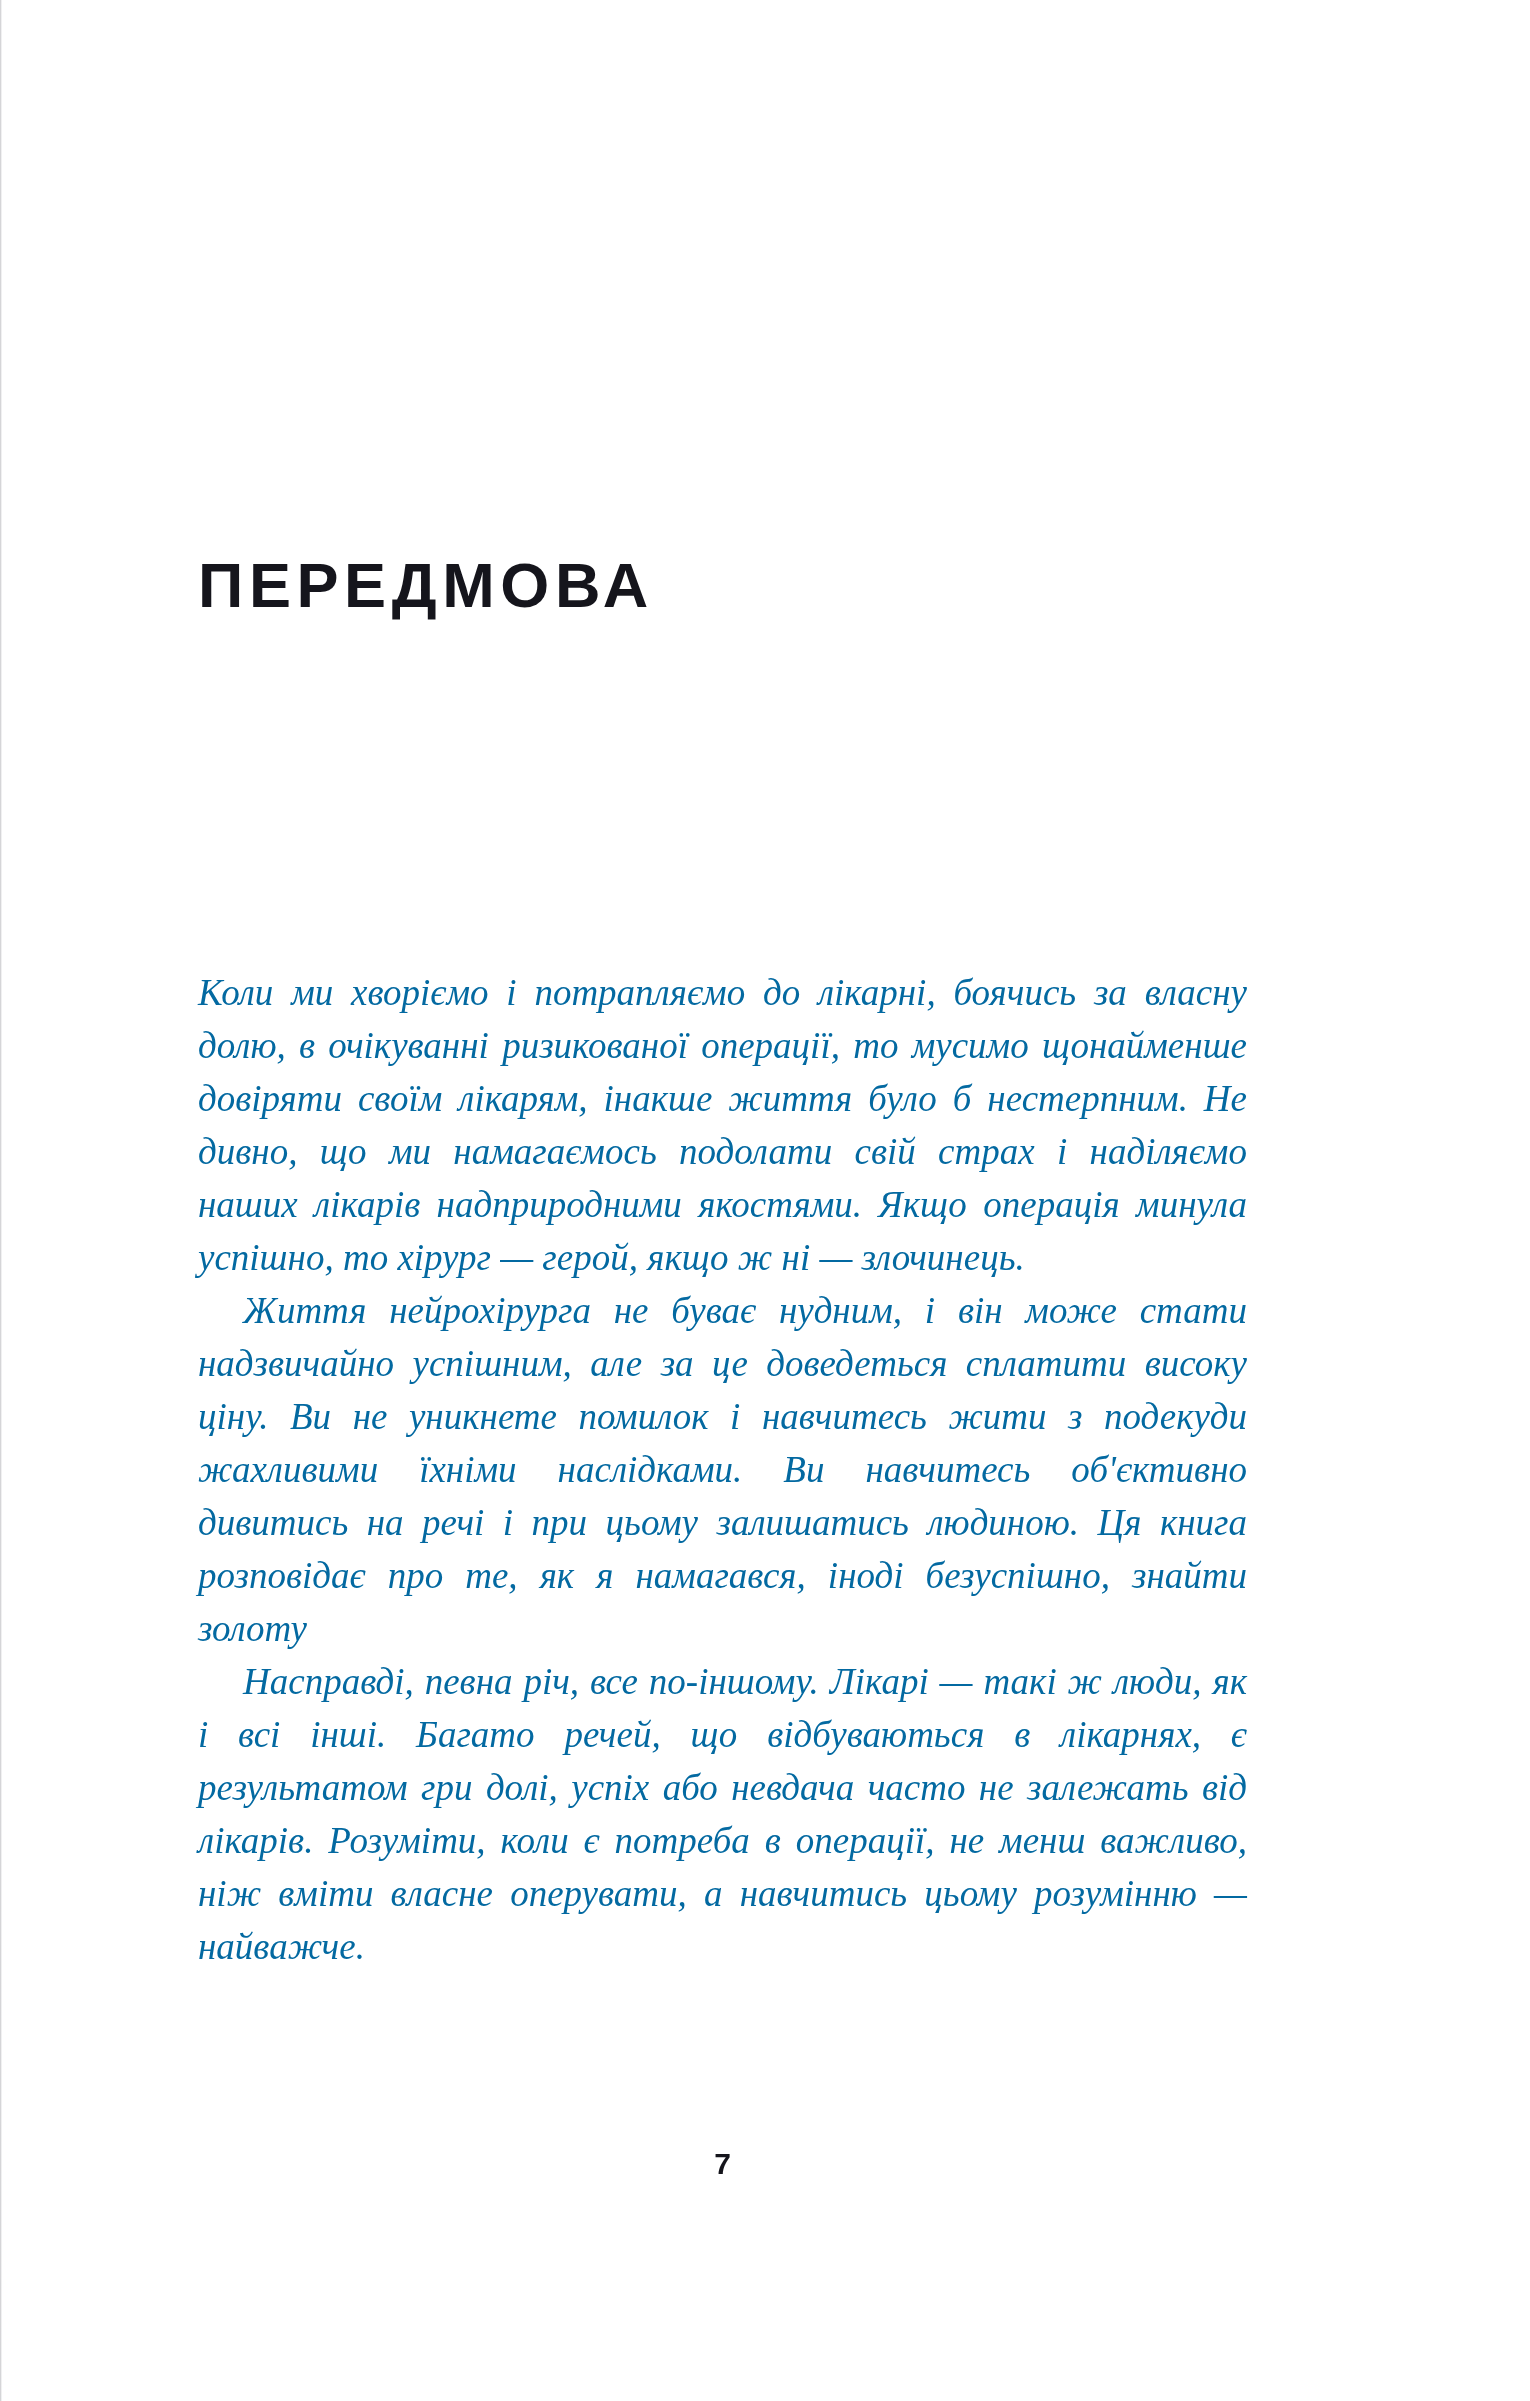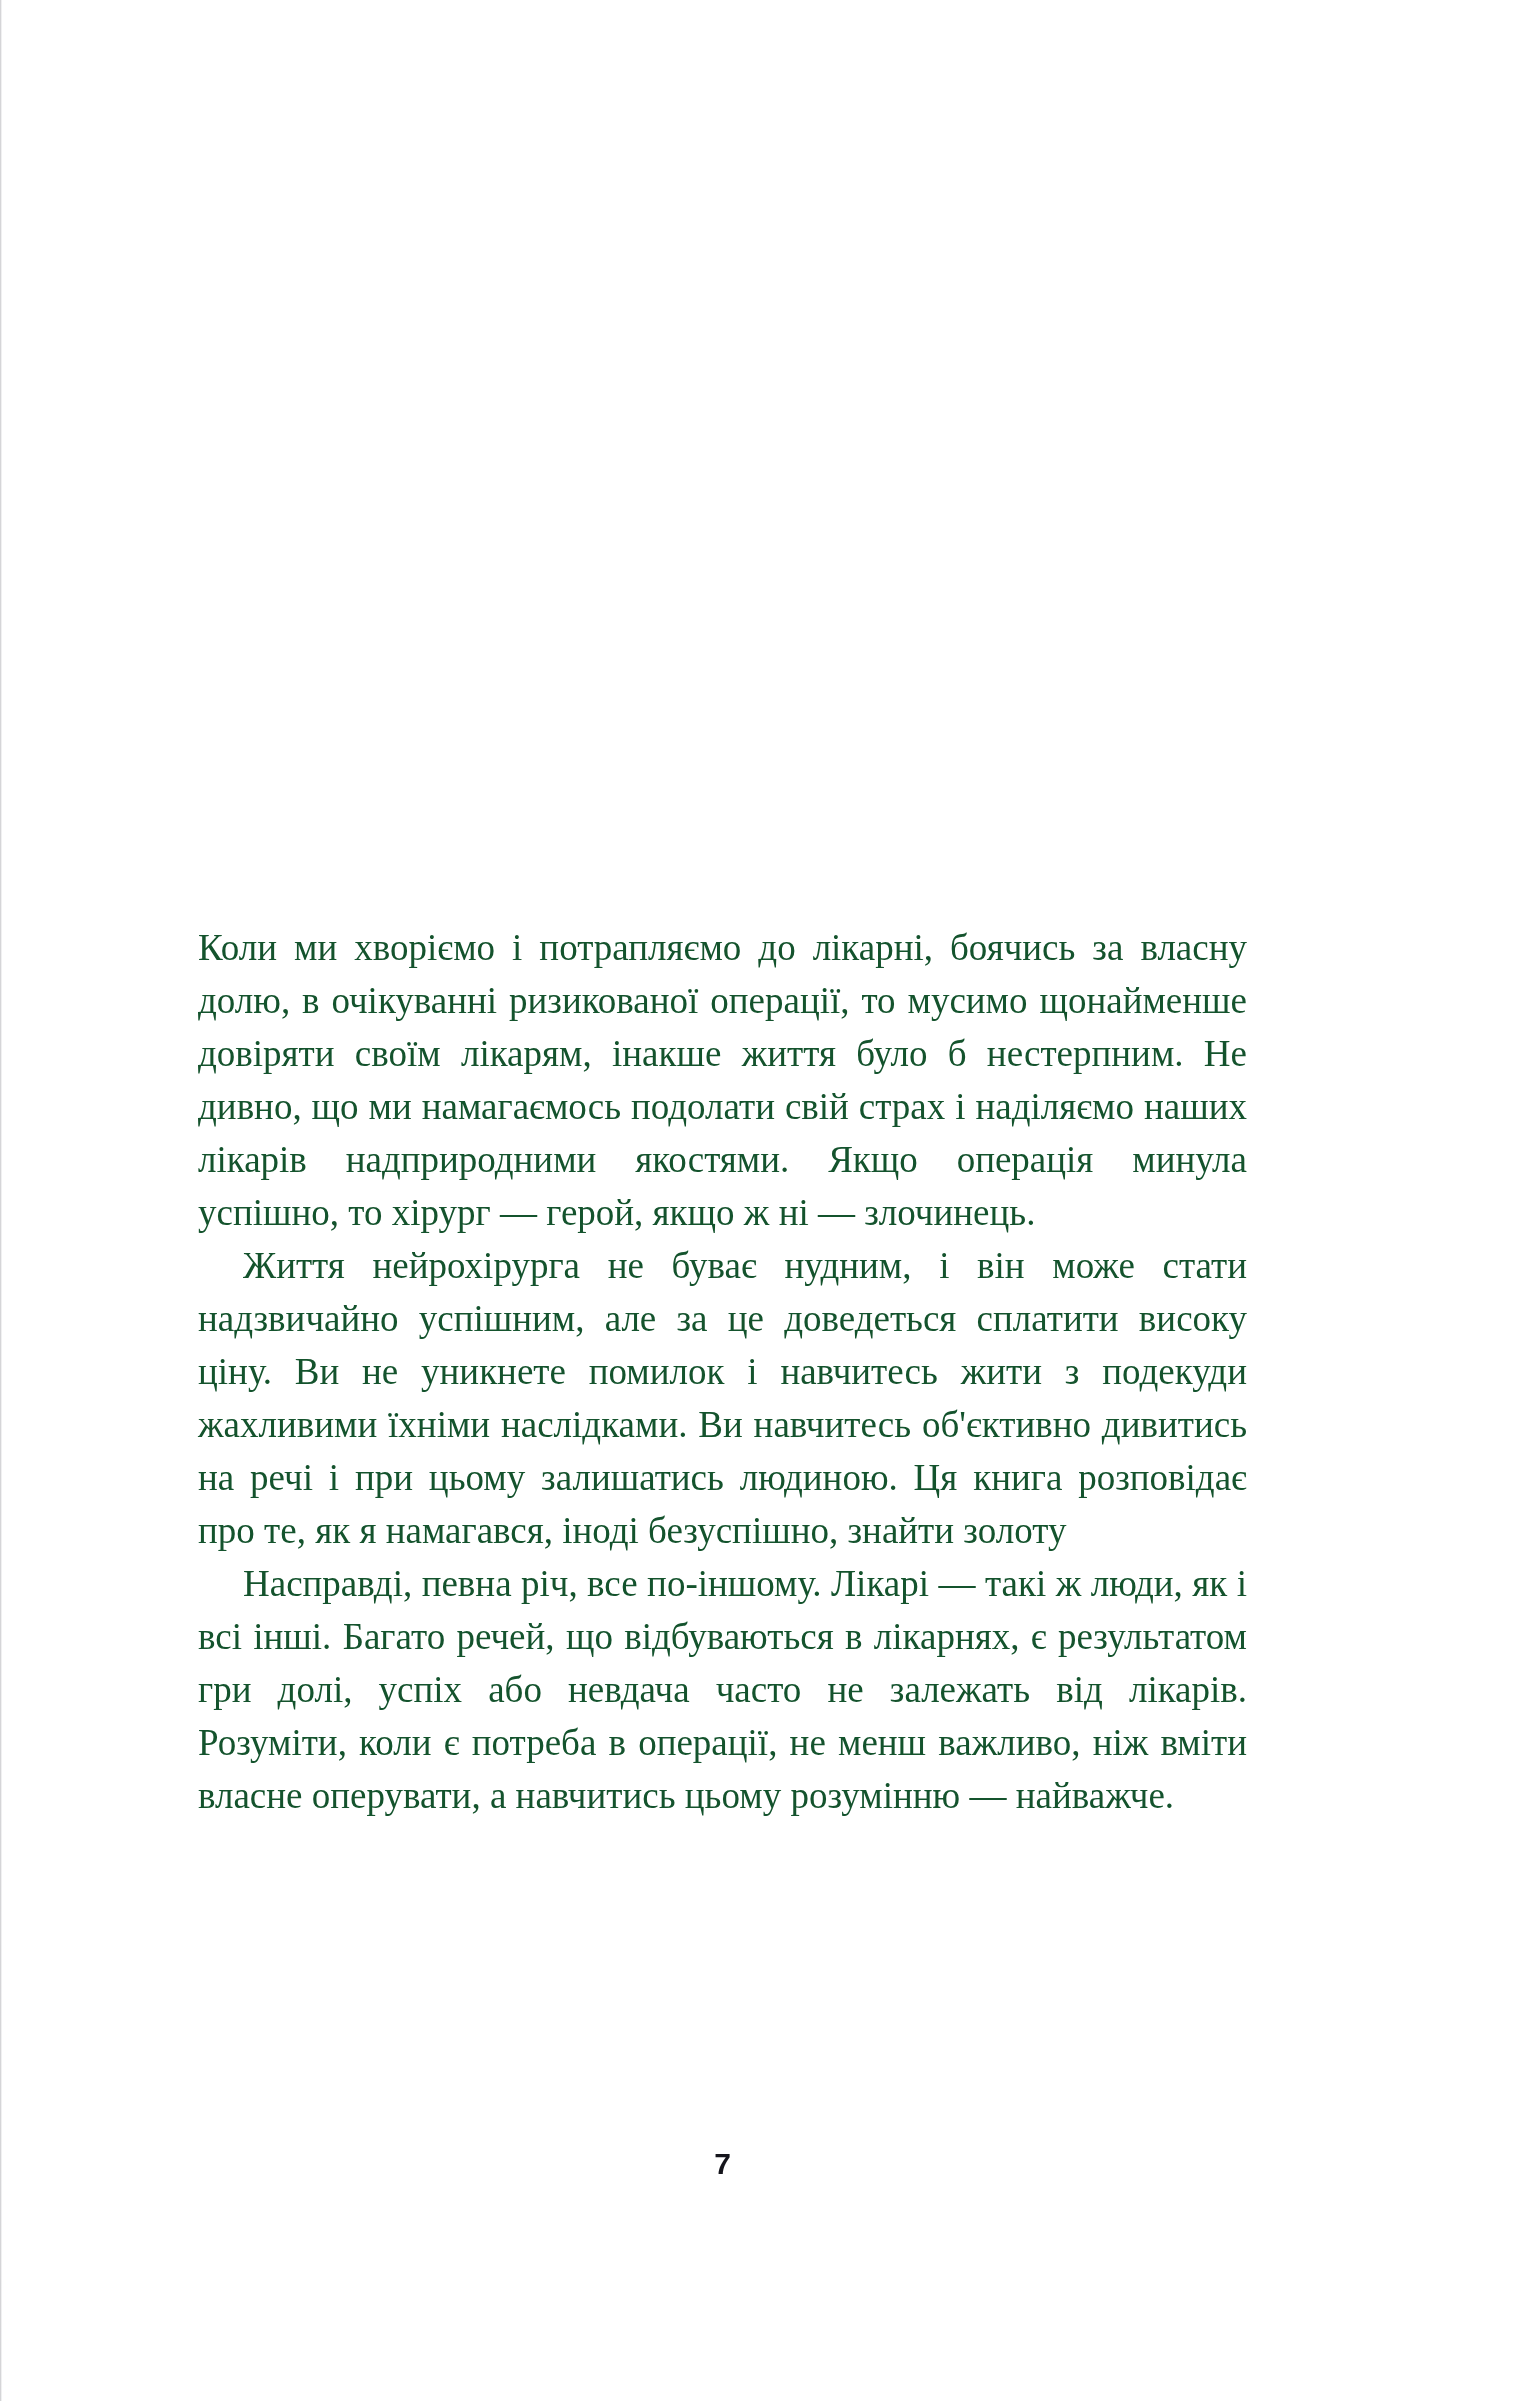--- a/index.html
+++ b/index.html
@@ -51,30 +51,31 @@
     font-size: 63px;
     line-height: 72px;
     letter-spacing: 5.6px;
     color: #15151c;
     white-space: nowrap;
   }
 
   .body-text {
     position: absolute;
     left: 0;
-    top: 921px;
+    top: 966px;
     width: 1049px;
     font-family: "Liberation Serif", "DejaVu Serif", serif;
     font-size: 37px;
     line-height: 53px;
-    color: #14532d;
+    color: #0369a1;
     text-align: justify;
     text-justify: inter-word;
     -webkit-hyphens: manual;
     hyphens: manual;
+    font-style: italic;
   }
 
   .body-text p {
     margin: 0;
     text-indent: 0;
   }
   .body-text p.indent {
     text-indent: 45px;
   }
 
@@ -93,20 +94,21 @@
 </style>
 </head>
 <body>
 
 <div class="page">
 
   <div class="page-edge-left"></div>
 
   <div class="page-inner">
 
+    <h1 class="chapter-title">ПЕРЕДМОВА</h1>
 
     <div class="body-text">
       <p>Коли ми хворіємо і потрапляємо до лікарні, боячись за власну долю, в очікуванні ризикованої операції, то мусимо щонайменше довіряти своїм лікарям, інакше життя було б нестерпним. Не дивно, що ми намагаємось подолати свій страх і наділяємо наших лікарів надприродними якостями. Якщо операція минула успішно, то хірург — герой, якщо ж ні — злочинець.</p>
       <p class="indent">Життя нейрохірурга не буває нудним, і він може стати надзвичайно успішним, але за це доведеться сплатити високу ціну. Ви не уникнете помилок і навчитесь жити з подекуди жахливими їхніми наслідками. Ви навчитесь об'єктивно дивитись на речі і при цьому залишатись людиною. Ця книга розповідає про те, як я намагався, іноді безуспішно, знайти золоту</p>
       <p class="indent">Насправді, певна річ, все по-іншому. Лікарі — такі ж люди, як і всі інші. Багато речей, що відбуваються в лікарнях, є результатом гри долі, успіх або невдача часто не залежать від лікарів. Розуміти, коли є потреба в операції, не менш важливо, ніж вміти власне оперувати, а навчитись цьому розумінню — найважче.</p>
     </div>
 
     <div class="folio">7</div>
 
   </div>

